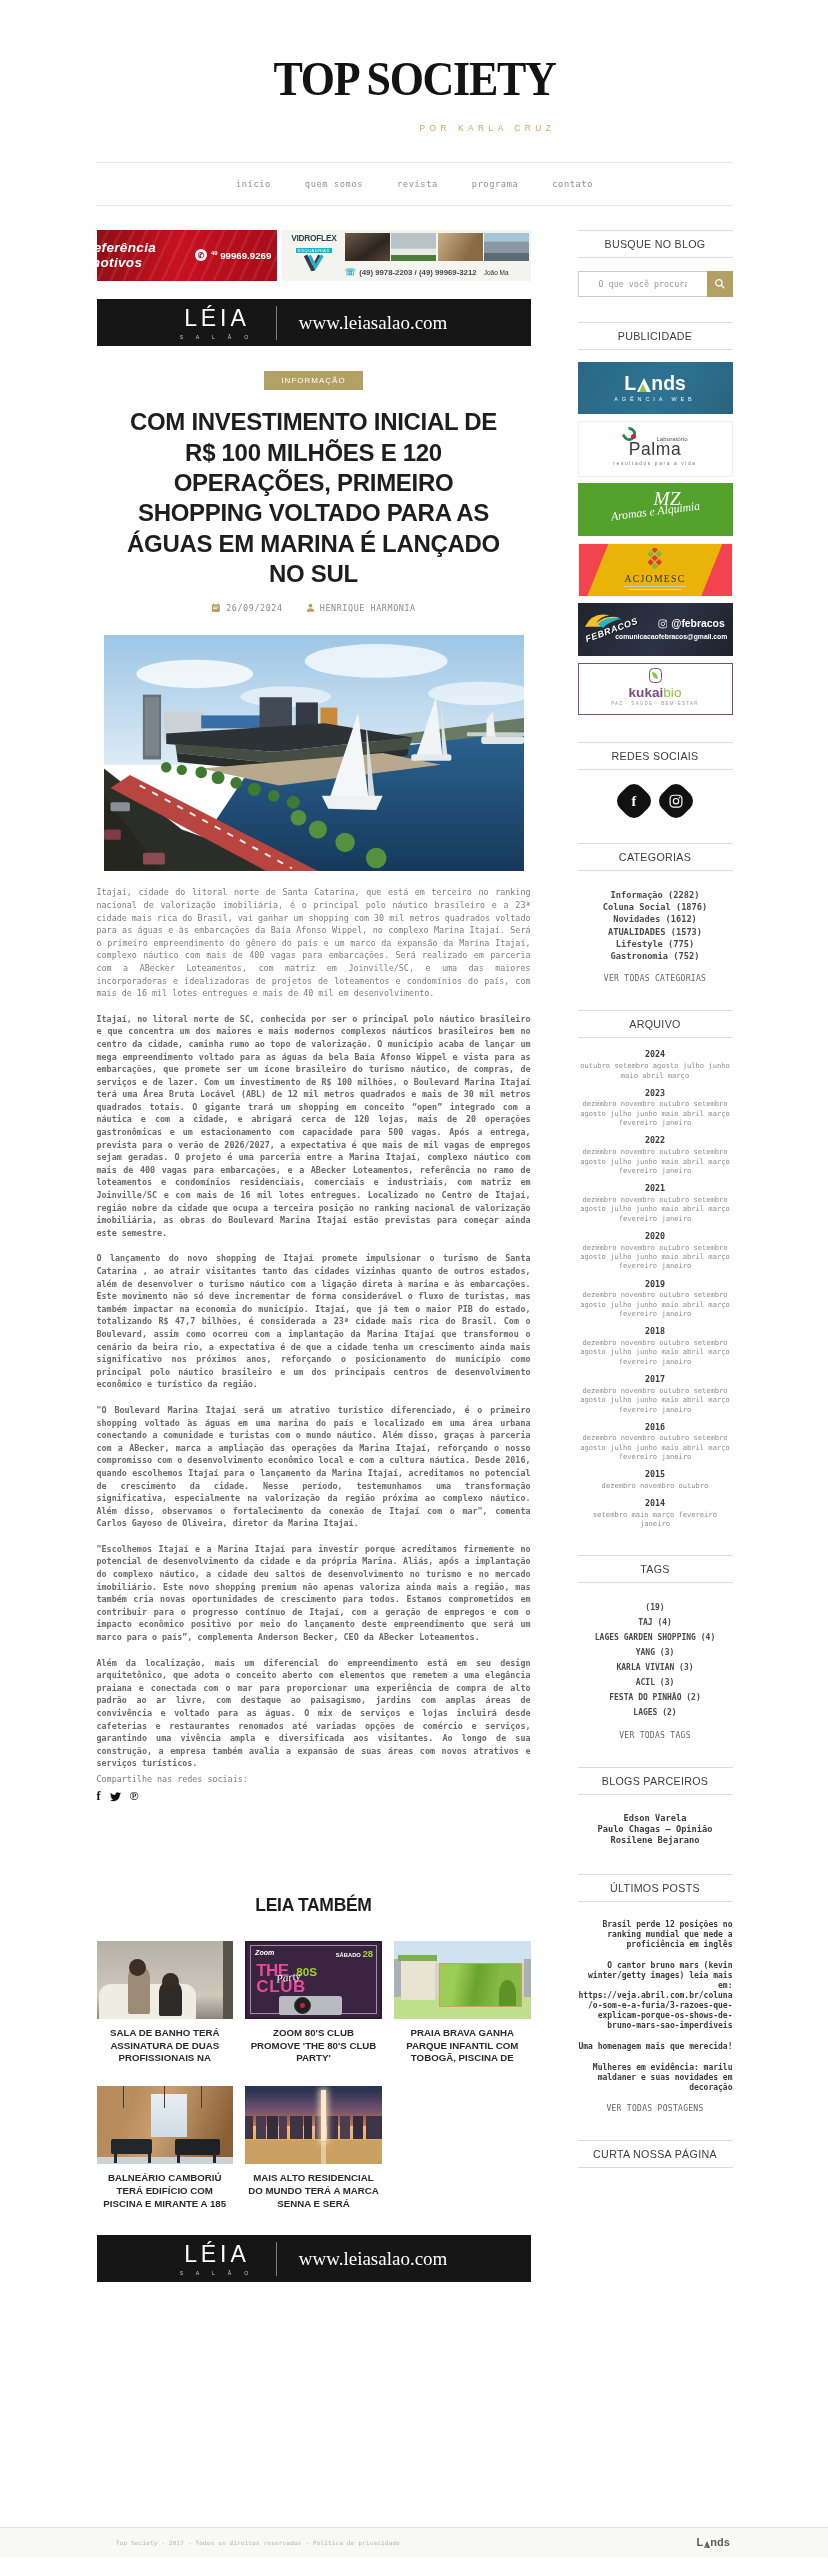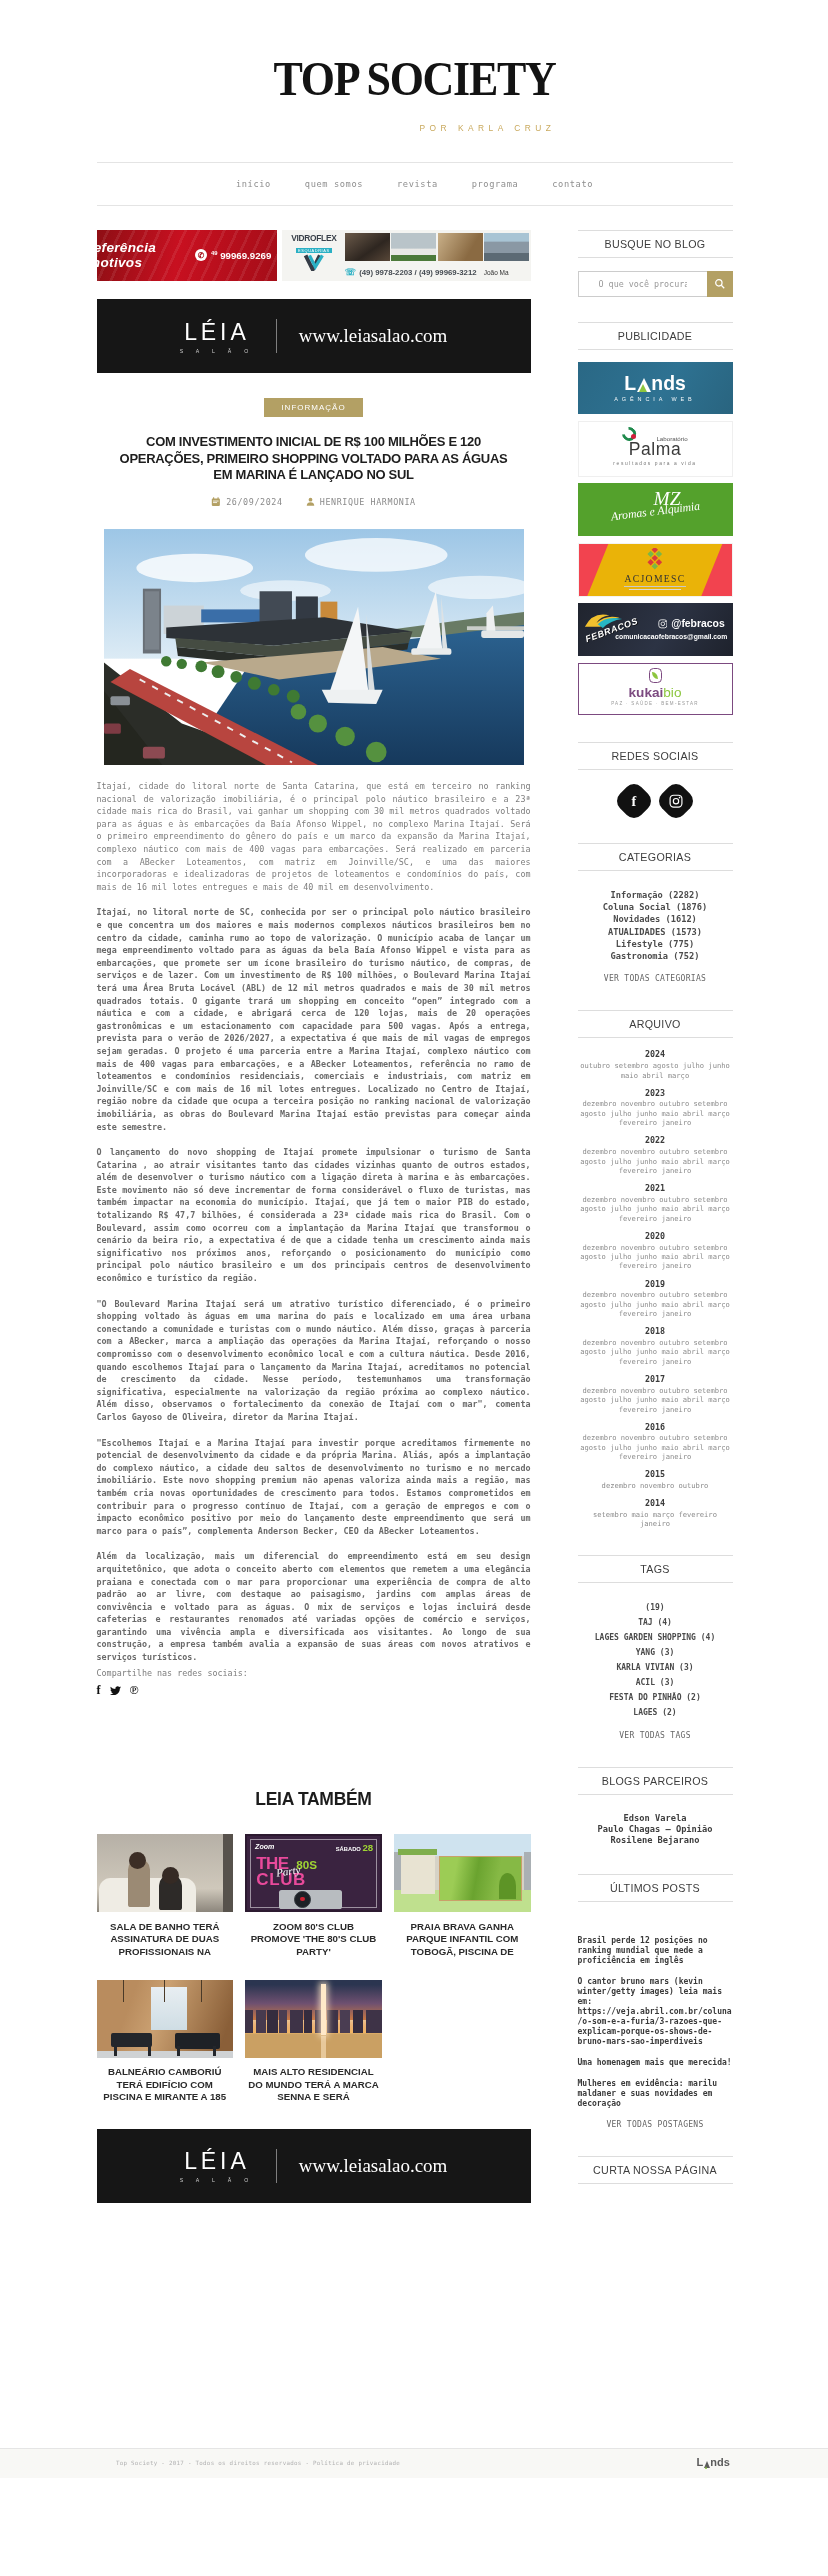--- a/index.html
+++ b/index.html
@@ -40,30 +40,30 @@
   .vf-photos div { flex:1; }
   .vfp1 { background:linear-gradient(145deg,#6b5a4a,#2e2620 60%,#584738); }
   .vfp2 { background:linear-gradient(#b9c4c9 55%,#e9e9e6 56% 78%,#4c7a3a 78%); }
   .vfp3 { background:linear-gradient(120deg,#c9b089,#8a6a42 70%); }
   .vfp4 { background:linear-gradient(#a8c4d4 30%,#8a98a4 31% 70%,#5c6a74 71%); }
   .vf-bottom { position:absolute; left:63px; right:0; bottom:3.9px; display:flex; align-items:center; gap:3.2px; font-weight:700; font-size:7.8px; color:#454b52; white-space:nowrap; }
   .vf-phone-ic { color:#2ab0c4; font-size:9px; }
   .vf-name { font-weight:400; font-size:6.5px; color:#333; margin-left:3.9px; }
 
   
-  .leia-banner { height:74px; background:#161616; display:flex; align-items:center; justify-content:center; gap:22px; margin-bottom:24.6px; }
+  .leia-banner { height:47px; background:#161616; display:flex; align-items:center; justify-content:center; gap:22px; margin-bottom:24.6px; }
   .leia-logo { text-align:center; color:#fff; }
   .leia-name { font-size:23px; letter-spacing:3.9px; font-weight:300; }
   .leia-sub { font-size:5.2px; letter-spacing:5.8px; color:#cfcfcf; margin-top:1.9px; }
   .leia-div { width:0.6px; height:34px; background:rgba(255,255,255,.45); }
   .leia-url { font-family:"Liberation Serif",serif; font-size:19px; color:#fff; }
 
   
   .badge { display:table; margin:0 auto 17px; background:#b3a064; color:#fff; font-size:8px; letter-spacing:1px; padding:5.2px 17px; }
-  .post-title { text-align:center; font-weight:700; font-size:13px; line-height:1.27; color:#1e1e1e; margin:0 22px; letter-spacing:-0.3px; }
+  .post-title { text-align:center; font-weight:700; font-size:24px; line-height:1.27; color:#1e1e1e; margin:0 22px; letter-spacing:-0.3px; }
   .meta { display:flex; justify-content:center; gap:23px; margin-top:13px; align-items:center;
     font-family:"DejaVu Sans Mono",monospace; font-size:8.4px; color:#8a8a8a; letter-spacing:0.6px; }
   .meta .m-item { display:flex; align-items:center; gap:5.2px; }
 
   
   .hero { margin:22px auto 15.5px; width:420px; height:236px; position:relative; }
 
   
   .article-body p { font-family:"DejaVu Sans Mono",monospace; font-size:8.4px; line-height:12.6px; color:#7d7d7d; text-align:justify; margin:0 0 13px; }
   .article-body p.bold { font-weight:700; color:#6a6a6a; }
@@ -192,21 +192,21 @@
   .arc-year { font-weight:700; font-size:8.4px; color:#3c3c3c; margin-top:7.8px; line-height:11.7px; }
   .arc-months { font-size:7.1px; color:#8b8b8b; line-height:9.4px; }
 
   .tag-list { margin-top:17px; text-align:center; font-family:"DejaVu Sans Mono",monospace; font-weight:700; font-size:8px; color:#4a4a4a; }
   .tag-list div { line-height:15px; }
 
   .partners-list { margin:18px 0 0; text-align:center; font-family:"DejaVu Sans Mono",monospace; font-weight:700; font-size:8.7px; color:#3e3e3e; line-height:10.7px; }
   .partners-list div { cursor:pointer; }
   .partners-wrap { margin-bottom:28.5px; }
 
-  .latest-list { margin-top:34px; text-align:left; font-family:"DejaVu Sans Mono",monospace; font-weight:700; font-size:8px; color:#3a3a3a; line-height:10px; }
+  .latest-list { margin-top:18px; text-align:right; font-family:"DejaVu Sans Mono",monospace; font-weight:700; font-size:8px; color:#3a3a3a; line-height:10px; }
   .latest-list .post { margin-bottom:11px; word-break:break-word; cursor:pointer; }
 
   .fanpage-space { height:78px; }
   .bottom-space { height:214px; }
 
   
   .footer { border-top:0.6px solid #e5e5e5; background:#f8f8f5; height:30px; display:flex; align-items:center; margin-top:6.5px; }
   .footer-inner { width:636px; margin:0 auto; display:flex; align-items:center; padding:0 2.6px 0 19.4px; }
   .footer-text { font-family:"DejaVu Sans Mono",monospace; font-size:5.8px; color:#b2b2b2; letter-spacing:0.3px; }
   .footer-logo { margin-left:auto; display:flex; align-items:flex-end; color:#5c5c5c; font-weight:700; font-size:11px; line-height:.9; }

